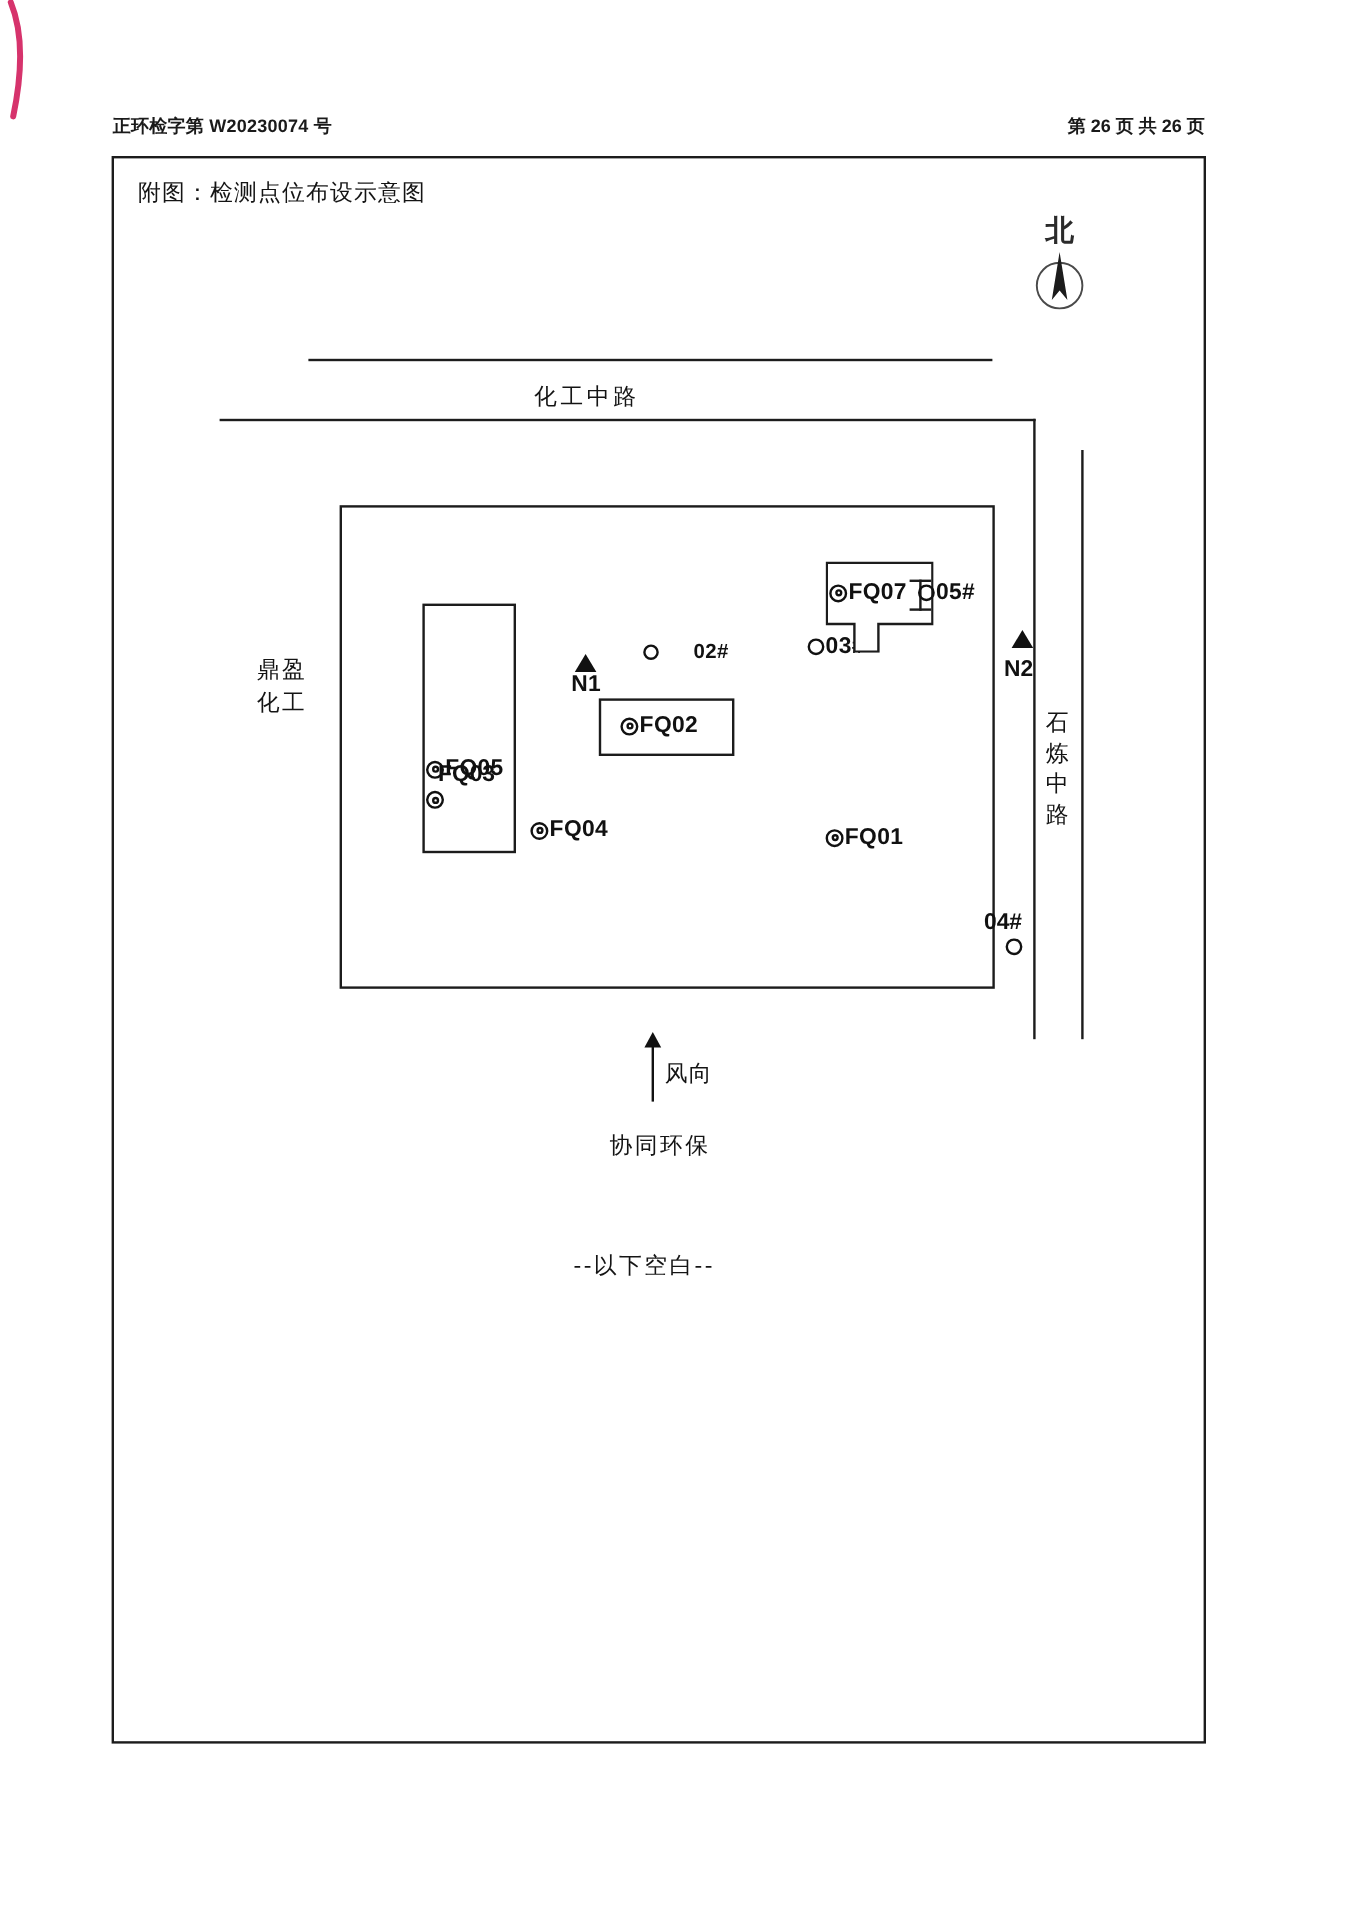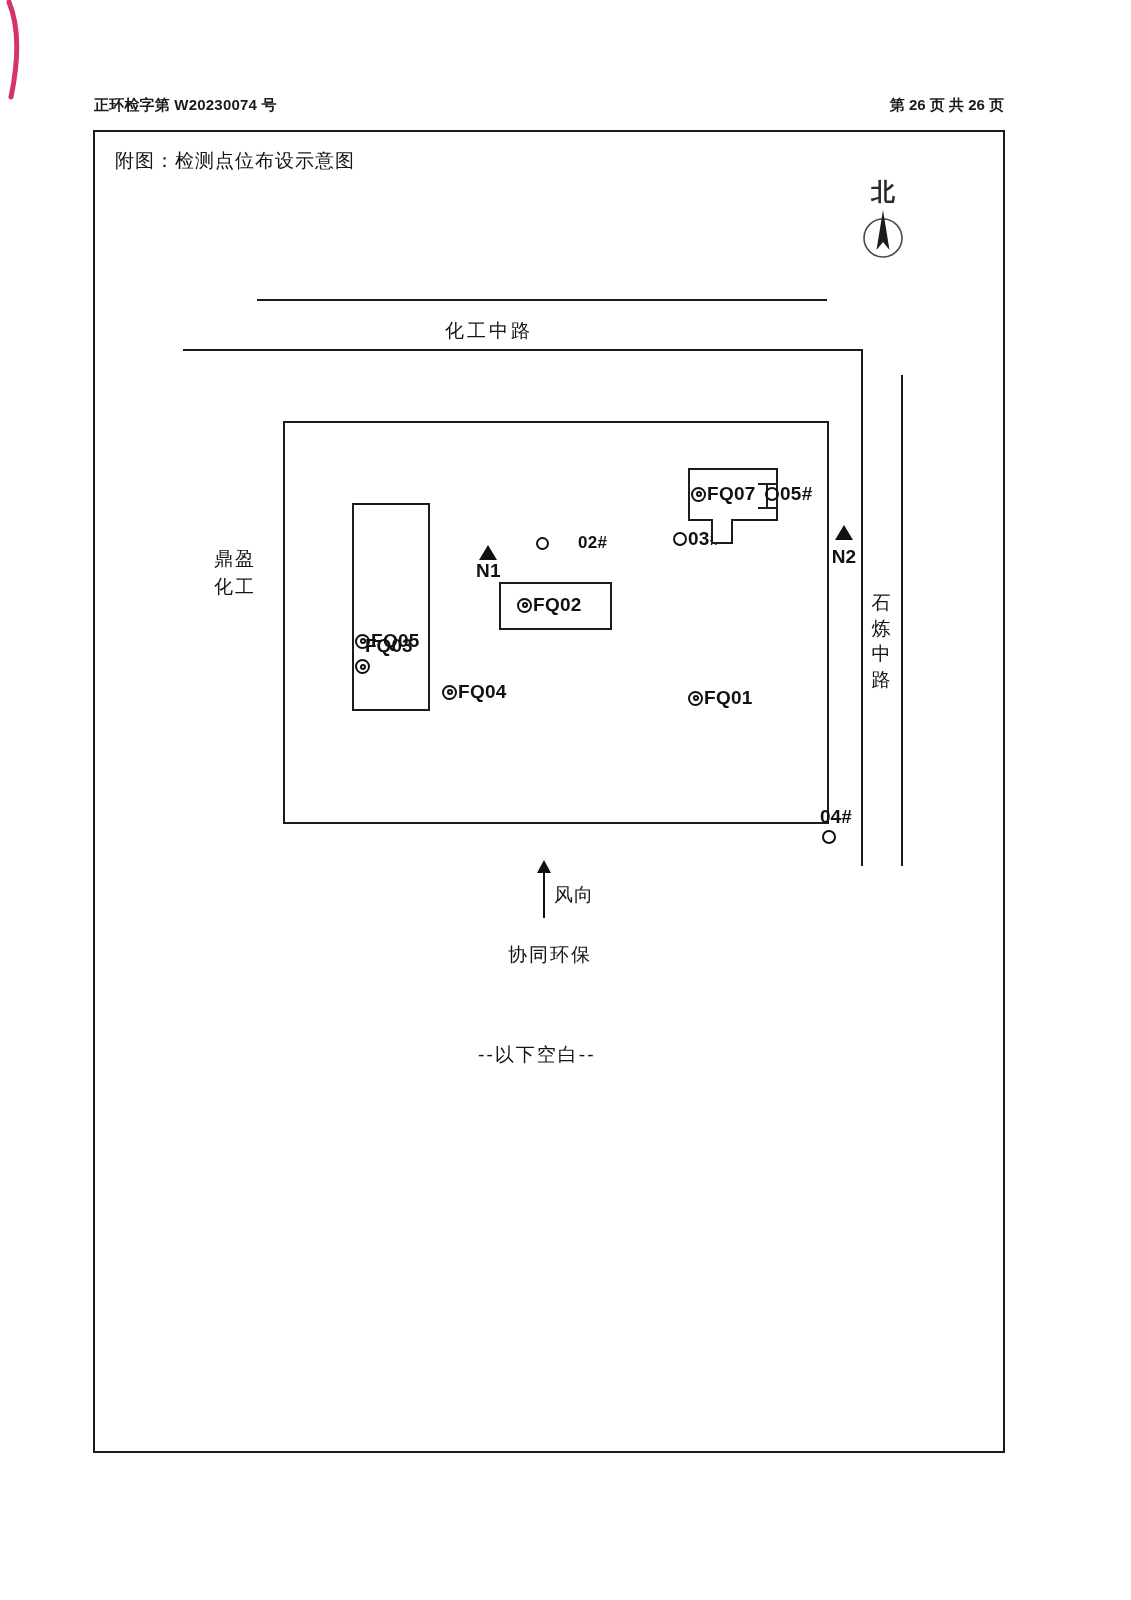--- a/index.html
+++ b/index.html
@@ -337,26 +337,26 @@
   <div class="marker" style="left:443px; top:403px; font-size:17px;gap:28px;">
     <span class="sym-open" style="width:13px;height:13px;"></span>
     <span class="lbl">02#</span>
   </div>
 
   <div class="marker" style="left:580px; top:398px;">
     <span class="sym-open"></span>
     <span class="lbl">03#</span>
   </div>
 
-  <div style="left:734px; top:395px; width:34px; text-align:center;">
+  <div style="left:734px; top:395px; width:34px; text-align:right;">
     <div class="sym-tri" style="margin:0 auto;"></div>
     <div style="font-size:19px; font-weight:bold; margin-top:2px;">N2</div>
   </div>
 
-  <div style="left:727px; top:676px;">
+  <div style="left:727px; top:628px;text-align:right;">
     <div style="font-size:19px; font-weight:bold;">04#</div>
     <div class="sym-open" style="margin-left:2px; margin-top:2px;"></div>
   </div>
 
   <div class="marker" style="left:441px; top:451px;">
     <span class="sym-star">★</span>
     <span class="lbl">WS01</span>
   </div>
 
   <div class="building" style="left:259px; top:373px; width:78px; height:208px;"></div>

